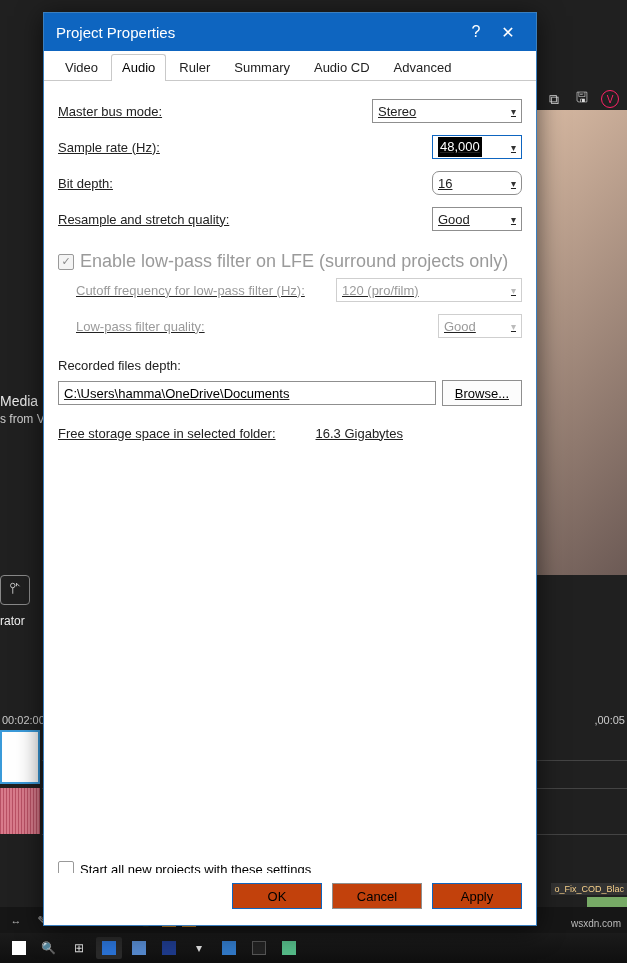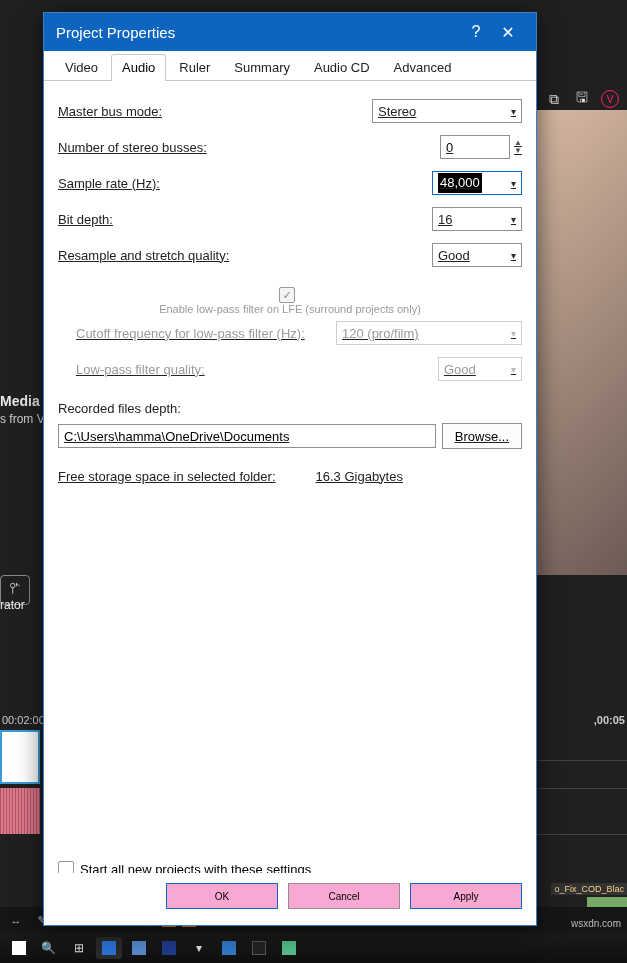--- a/index.html
+++ b/index.html
@@ -1,29 +1,29 @@
 <!DOCTYPE html>
 <html><head>
 <meta charset="utf-8">
 <style>
   * { box-sizing: border-box; margin: 0; padding: 0; font-family: "Segoe UI", Arial, sans-serif; }
   html, body { width: 627px; height: 963px; overflow: hidden; background: #1a1a1a; position: relative; }
 
   .bg-dark { position: absolute; inset: 0; background: #202020; }
   .bg-video { position: absolute; right: 0; top: 110px; width: 90px; height: 465px; background: linear-gradient(135deg,#d7b9a2,#6c5a55); }
-  .bg-media-txt { position: absolute; left: 0; top: 393px; color: #e7e7e7; font-size: 14px; font-weight: 700; }
+  .bg-media-txt { position: absolute; left: 0; top: 393px; color: #e7e7e7; font-size: 14px; font-weight: 400; }
   .bg-media-sub { position: absolute; left: 0; top: 412px; color: #cfcfcf; font-size: 12px; }
 
   .topbar-icons { position:absolute; right:8px; top:90px; display:flex; gap:10px; align-items:center;}
   .topbar-icons span { color:#ddd; font-size:14px; display:inline-flex; align-items:center; justify-content:center; width:18px; height:18px;}
   .topbar-icons .circ { border:1.5px solid #f26; border-radius:50%; color:#f26; font-size:10px;}
 
   .generator-icon { position:absolute; left:0; top:575px; width:30px; height:30px; border:1px solid #888; border-radius:4px; display:flex; align-items:center; justify-content:center; }
   .generator-icon svg { width:18px; height:18px; stroke:#eee; fill:none; }
-  .generator-label { position:absolute; left:0; top:598px; color:#eee; font-size:12px; }
+  .generator-label { position:absolute; left:0; top:614px; color:#eee; font-size:12px; }
   .time-tick { position:absolute; top:714px; color:#ccc; font-size:11px; }
   .clip-thumb { position:absolute; left:0; top:730px; width:40px; height:54px; background:#fff; border:2px solid #3a9ad9; font-size:4px; padding:2px; }
   .clip-wave { position:absolute; left:0; top:788px; width:40px; height:46px; background:#d87b8b; }
   .clip-wave::before { content:""; position:absolute; inset:0; background: repeating-linear-gradient(90deg,#a3344a 0 1px,transparent 1px 3px); opacity:.6;}
   .clip-thumb2 { position:absolute; right:0; bottom:42px; width:40px; height:24px; background:#7a6; font-size:5px; overflow:hidden; }
   .clip-name2 { position:absolute; right:0; bottom:68px; color:#f7d08a; font-size:9px; background:#333; padding:1px 3px;}
   .tl-line { position:absolute; left:42px; right:0; background:#444; height:1px; }
 
   .taskbar { position:absolute; left:0; right:0; bottom:0; height:30px; background:linear-gradient(#1b1b1b,#0f0f0f); display:flex; align-items:center; padding:0 6px; gap:4px;}
   .taskbar .item { width:26px; height:22px; display:flex; align-items:center; justify-content:center; color:#ddd; font-size:12px; border-radius:2px;}
@@ -51,28 +51,28 @@
   .combo { display:flex; align-items:center; justify-content:space-between; gap:4px; cursor:pointer; }
   .combo .caret { font-size:10px; color:#333; margin-left:8px;}
   .combo.disabled-c { color:#9a9a9a; border-color:#cfcfcf;}
   .combo.highlight { border:1.5px solid #0e65c0; color:#fff; }
   .combo.highlight span:first-child { background:#000000; padding:0 2px; display:inline-block; line-height:20px; height:20px;}
   .spin-wrap { display:flex; align-items:center; gap:4px;}
   .spin-arrows { display:flex; flex-direction:column; font-size:8px; line-height:8px; color:#555; cursor:pointer;}
 
   .checkbox-box { width:16px; height:16px; border:1px solid #999; border-radius:2px; margin-right:6px; display:inline-flex; align-items:center; justify-content:center; font-size:11px; background:#f4f4f4;}
   .checkbox-box.checked::before { content:"✓"; color:#888;}
-  .checkbox-row { display:flex; align-items:center; font-size:11px;flex-direction:column; }
+  .checkbox-row { display:flex; align-items:center; font-size:18px; }
 
   .section-gap { margin-top:14px; }
 
   .browse-btn { height:26px; padding:0 12px; border:1px solid #8f8f8f; background:#fcfcfc; font-size:13px; cursor:pointer; margin-left:6px;}
 
   .footer { position:absolute; left:0; right:0; bottom:0; padding:10px 14px 16px; display:flex; justify-content:flex-end; gap:10px; background:#fff;}
-  .footer button { width:112px; height:26px; border:1px solid #8f8f8f; background:#f9a8d4; font-size:10px; cursor:pointer;}
+  .footer button { width:90px; height:26px; border:1px solid #8f8f8f; background:#c2410c; font-size:13px; cursor:pointer;}
   .footer button.primary { border:1.5px solid #0e65c0; }
 
   .start-row { position:absolute; left:14px; bottom:48px; display:flex; align-items:center; font-size:13px; }
   .start-row .checkbox-box { background:#fff; }
 
   
   .transport { position:absolute; left:0; right:0; bottom:30px; height:26px; background:#161616; display:flex; align-items:center; gap:6px; padding:0 6px;}
   .transport .t-icon { width:20px; height:18px; color:#bbb; font-size:11px; display:flex; align-items:center; justify-content:center;}
   .transport .accent-y { background:#d88a1e; color:#000; width:14px; height:14px;}
 </style>
@@ -91,21 +91,21 @@
 
 <div class="generator-icon">
   <svg viewBox="0 0 24 24">
       <circle cx="9" cy="6" r="3"></circle>
       <path d="M9 9v8m0 4h0M14 3v4m4 0l-4-4"></path>
     </svg>
 </div>
 <span class="generator-label">rator</span>
 
 <span class="time-tick" style="left:2px;">00:02:00</span>
-<span class="time-tick" style="right:2px;font-weight:bold;">,00:05</span>
+<span class="time-tick" style="right:2px;">,00:05</span>
 <div class="clip-thumb"></div>
 <div class="clip-wave"></div>
 <div class="tl-line" style="top:760px;"></div>
 <div class="tl-line" style="top:788px;"></div>
 <div class="tl-line" style="top:834px;"></div>
 <span class="clip-name2">o_Fix_COD_Blac</span>
 <div class="clip-thumb2"></div>
 
 <div class="transport">
   <span class="t-icon">↔</span>
@@ -168,42 +168,32 @@
   <div class="body">
 
     <div class="row">
       <span class="label">Master bus mode:</span>
       <div class="combo" style="width:150px;gap:20px;">
         <span>Stereo</span>
         <span class="caret">▾</span>
       </div>
     </div>
 
-    <div class="row">
-      <span class="label">Number of stereo busses:</span>
-      <div class="spin-wrap">
-        <input type="text" style="width: 70px;" value="0">
-        <span class="spin-arrows">
-            <span>▲</span>
-            <span>▼</span>
-          </span>
-      </div>
-    </div>
 
     <div class="row">
       <span class="label">Sample rate (Hz):</span>
       <div class="combo highlight" style="width:90px;">
         <span>48,000</span>
         <span class="caret" style="color:#333">▾</span>
       </div>
     </div>
 
     <div class="row">
       <span class="label">Bit depth:</span>
-      <div class="combo" style="width:90px;">
+      <div class="combo" style="width:90px;border-radius:7px;">
         <span>16</span>
         <span class="caret">▾</span>
       </div>
     </div>
 
     <div class="row">
       <span class="label">Resample and stretch quality:</span>
       <div class="combo" style="width:90px;">
         <span>Good</span>
         <span class="caret">▾</span>

